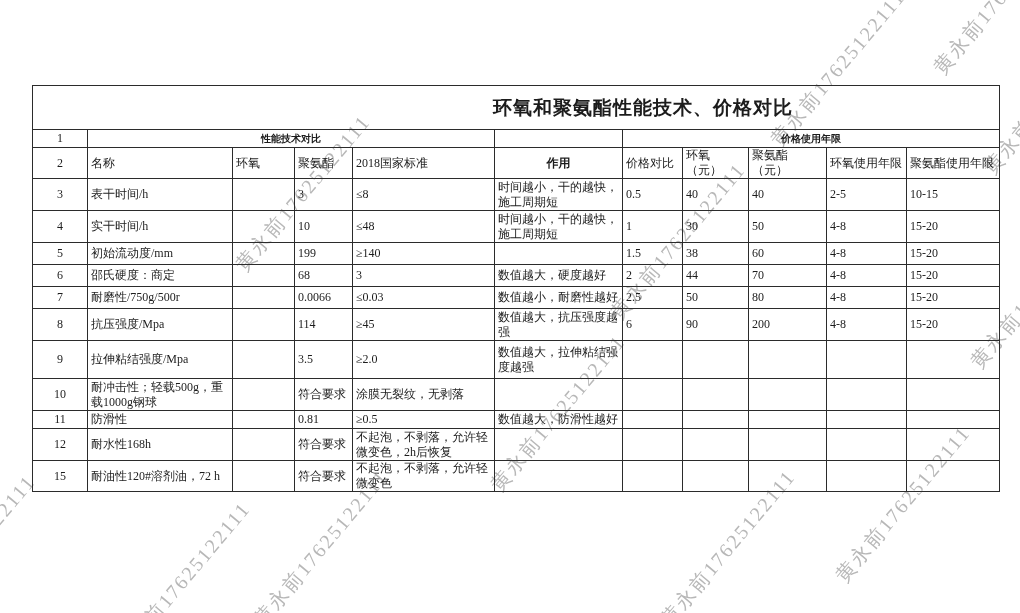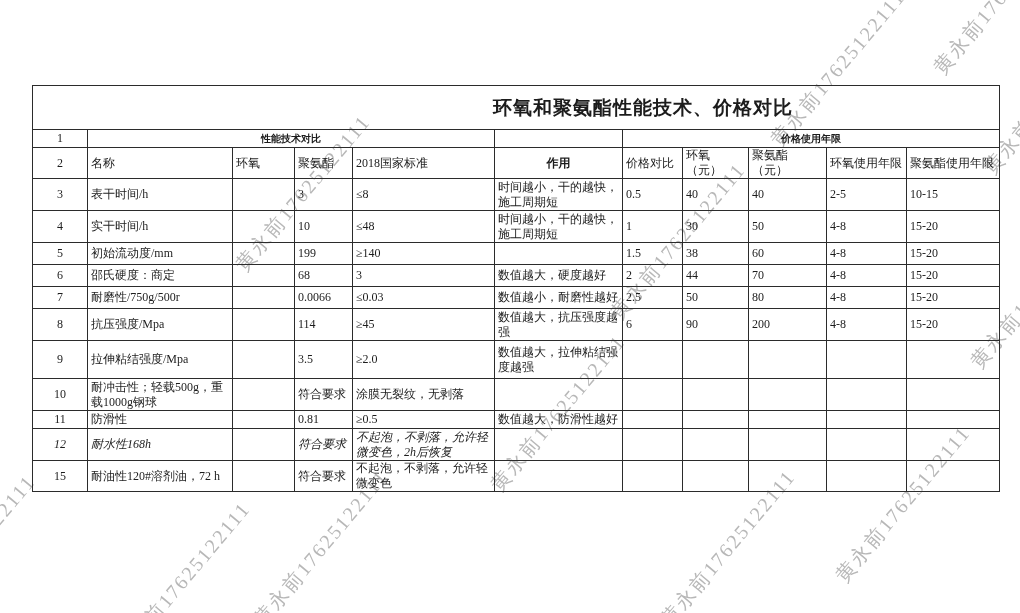--- a/index.html
+++ b/index.html
@@ -41,21 +41,21 @@
   tr.header-row td.c-effect{text-align:center;font-weight:bold;}
   #tbody tr:nth-child(1){height:32px;}
   #tbody tr:nth-child(2){height:32px;}
   #tbody tr:nth-child(3){height:22px;}
   #tbody tr:nth-child(4){height:22px;}
   #tbody tr:nth-child(5){height:22px;}
   #tbody tr:nth-child(6){height:32px;}
   #tbody tr:nth-child(7){height:38px;}
   #tbody tr:nth-child(8){height:32px;}
   #tbody tr:nth-child(9){height:18px;margin-top:40px;}
-  #tbody tr:nth-child(10){height:32px;font-style:italic;}
+  #tbody tr:nth-child(10){height:32px;}
   #tbody tr:nth-child(11){height:30px;}
   #tbody tr:nth-child(12){height:30px;}
   #tbody tr:nth-child(13){height:38px;}
 </style>
 </head>
 <body>
 
 <div class="page">
 
   <div>

